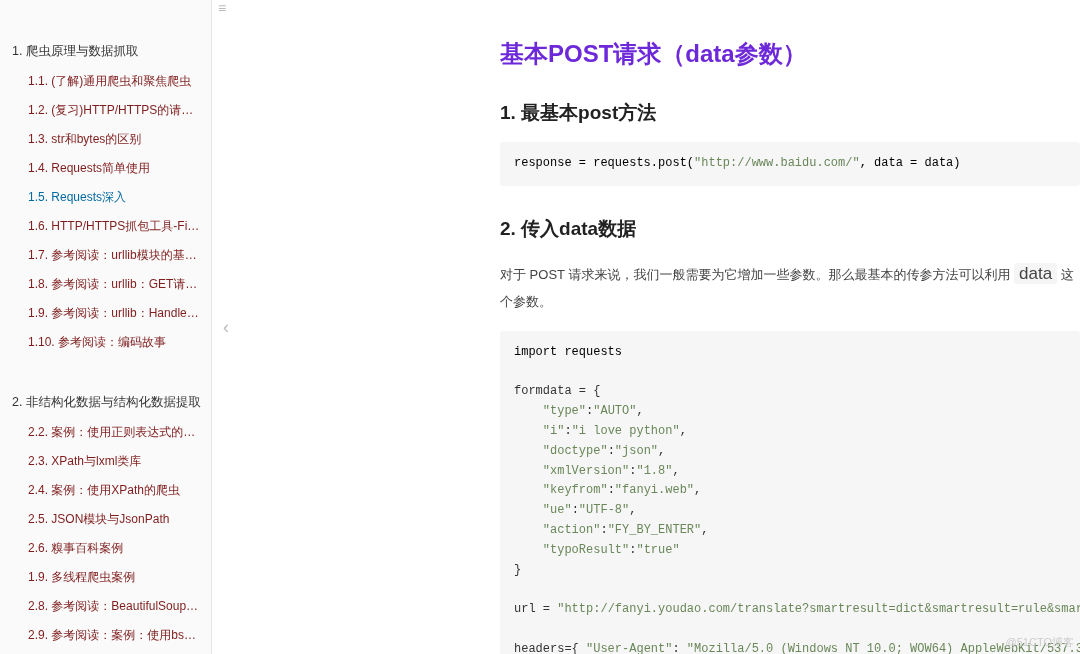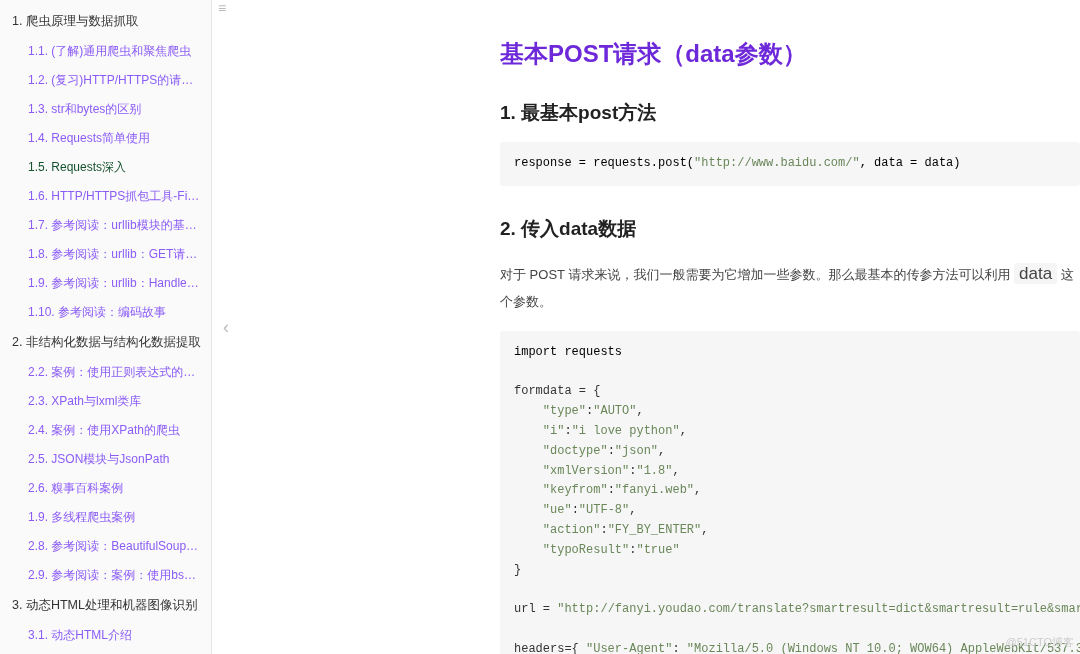--- a/index.html
+++ b/index.html
@@ -3,23 +3,23 @@
 <meta charset="utf-8">
 <style>
   * { box-sizing: border-box; margin: 0; padding: 0; }
   html, body { height: 100%; font-family: "Helvetica Neue", Arial, "PingFang SC", "Microsoft YaHei", sans-serif; font-size: 13px; color: #333; }
   body { display: flex; width: 1080px; height: 654px; overflow: hidden; background: #fff; }
 
   
   .sidebar { width: 212px; height: 100%; overflow-y: auto; border-right: 1px solid #e6e6e6; background: #fafafa; padding: 6px 0 6px 0; }
   .sidebar::-webkit-scrollbar { width: 8px; }
   .sidebar::-webkit-scrollbar-thumb { background: #ccc; border-radius: 4px; }
-  .toc-chapter { display: block; padding: 7px 10px 7px 12px; font-size: 12.5px; color: #333; white-space: nowrap; overflow: hidden; text-overflow: ellipsis; cursor: pointer; }
-  .toc-item { display: block; padding: 6px 10px 6px 28px; font-size: 12px; color: #8b5cf6; white-space: nowrap; overflow: hidden; text-overflow: ellipsis; cursor: pointer; }
-  .toc-item.active { color: #14532d; }
+  .toc-chapter { display: block; padding: 7px 10px 7px 12px; font-size: 12.5px; color: #333; white-space: nowrap; overflow: hidden; text-overflow: ellipsis; cursor: pointer; margin-top: 30px; }
+  .toc-item { display: block; padding: 6px 10px 6px 28px; font-size: 12px; color: #7f1d1d; white-space: nowrap; overflow: hidden; text-overflow: ellipsis; cursor: pointer; }
+  .toc-item.active { color: #0369a1; }
 
   
   .collapse-bar { position: relative; width: 28px; display: flex; align-items: center; justify-content: center; }
   .collapse-bar .chev { color: #bbb; font-size: 18px; cursor: pointer; user-select: none; }
   .topicons { position: absolute; top: 0; left: 6px; display: flex; gap: 14px; color: #bbb; font-size: 14px; }
 
   
   .content { flex: 1; height: 100%; overflow-y: auto; padding: 12px 0 20px 0; }
   .content-inner { max-width: 640px; margin-left: 260px; }
   h1.page-title { font-size: 24px; font-weight: 700; color: #6d28d9; margin: 26px 0 30px 0; }

